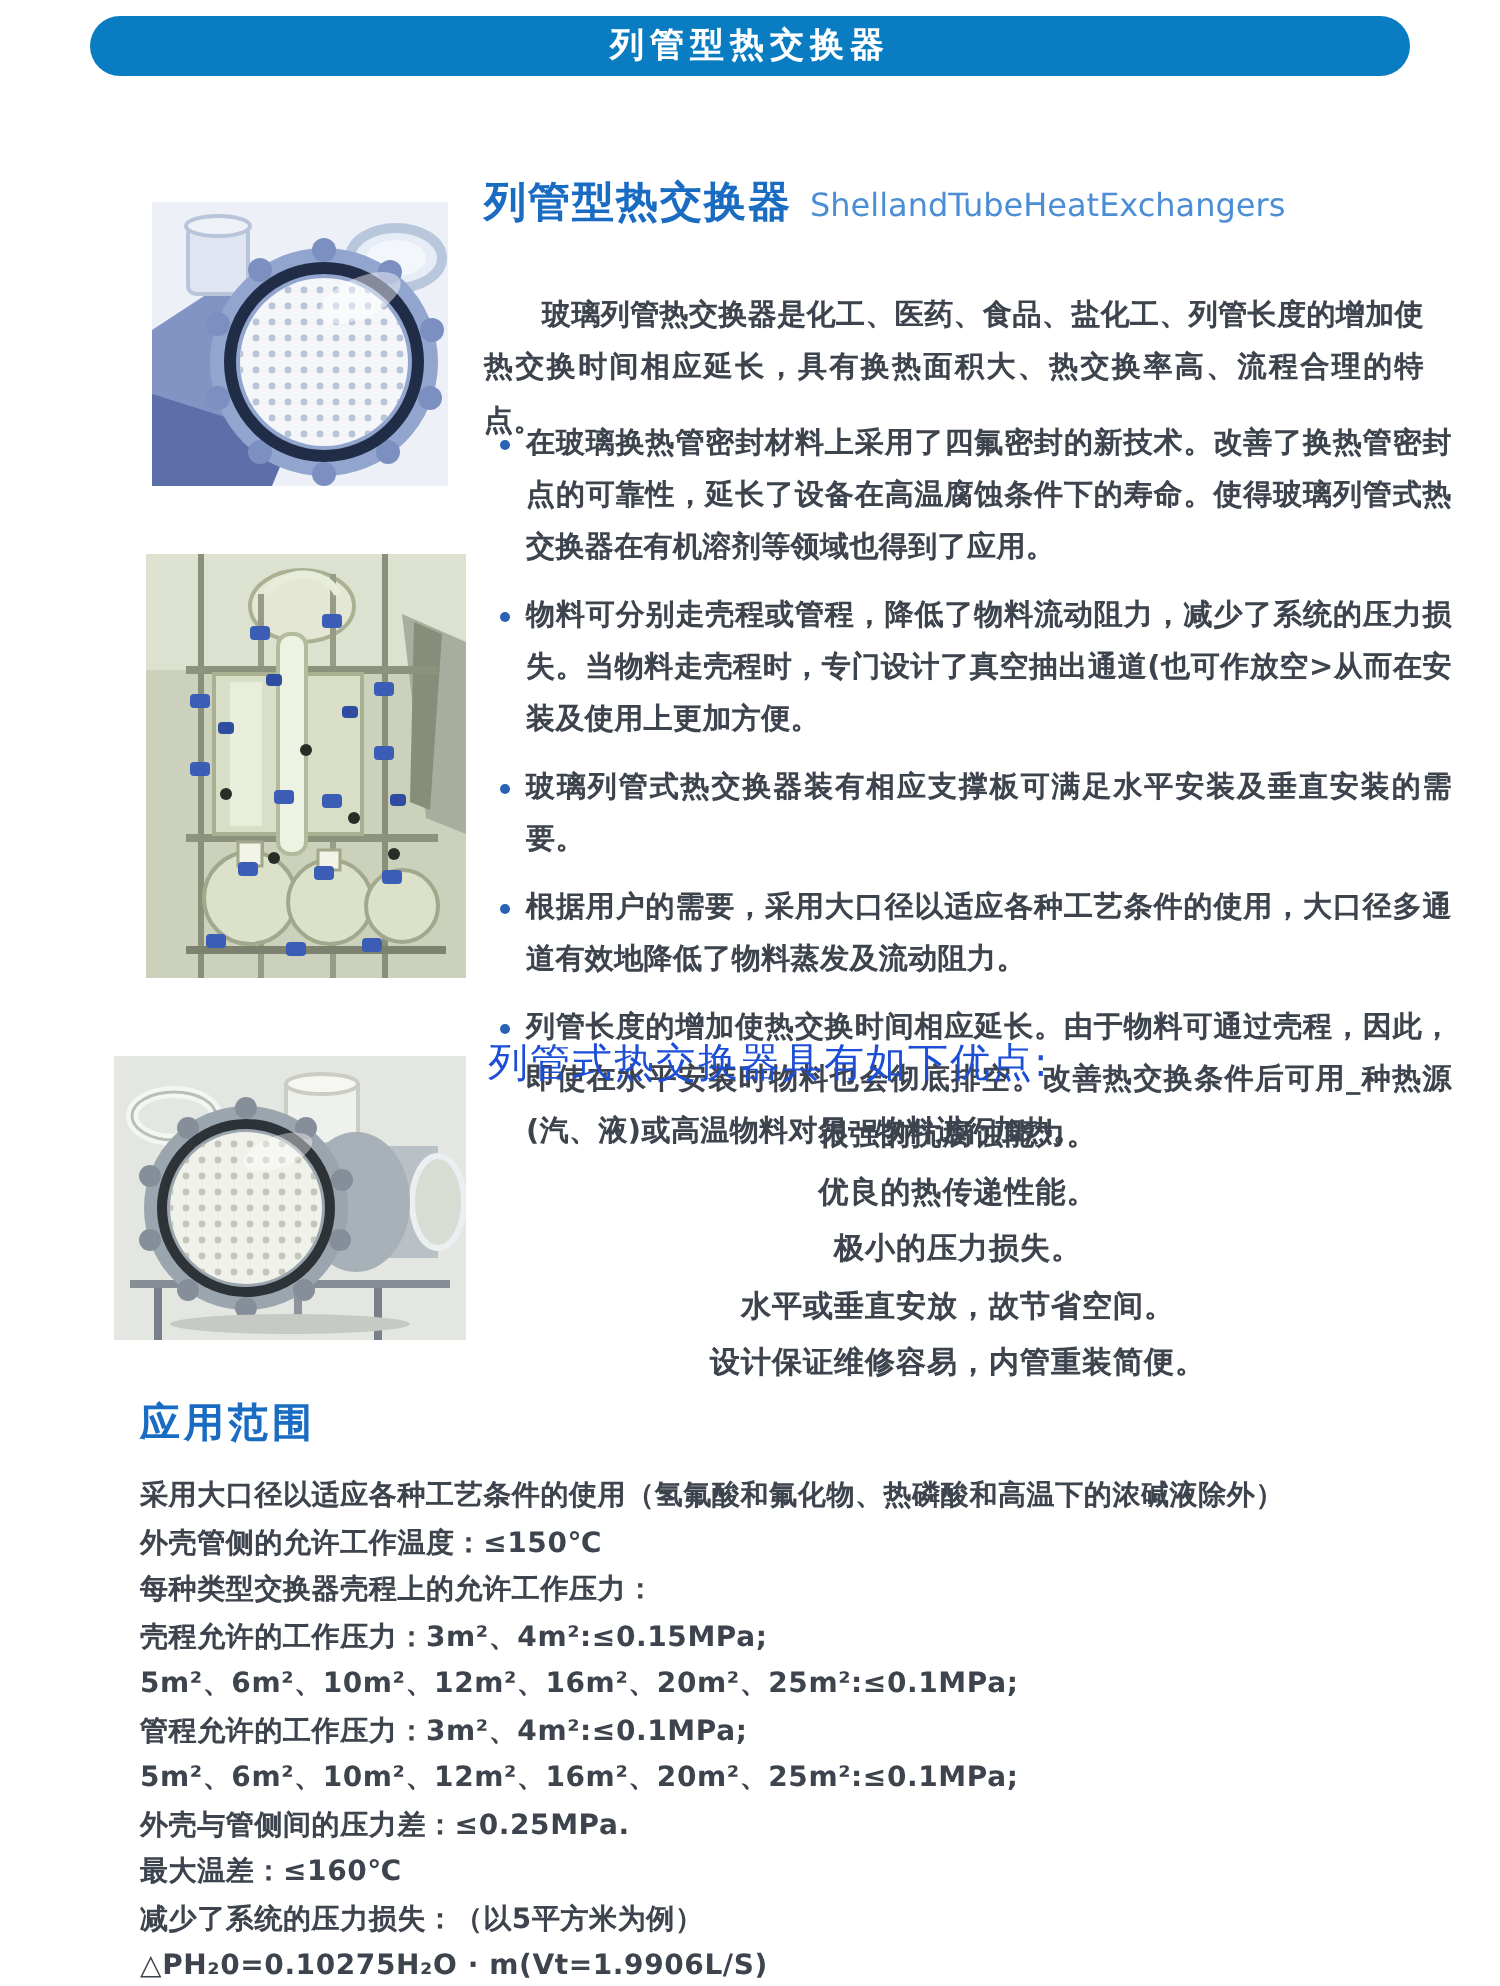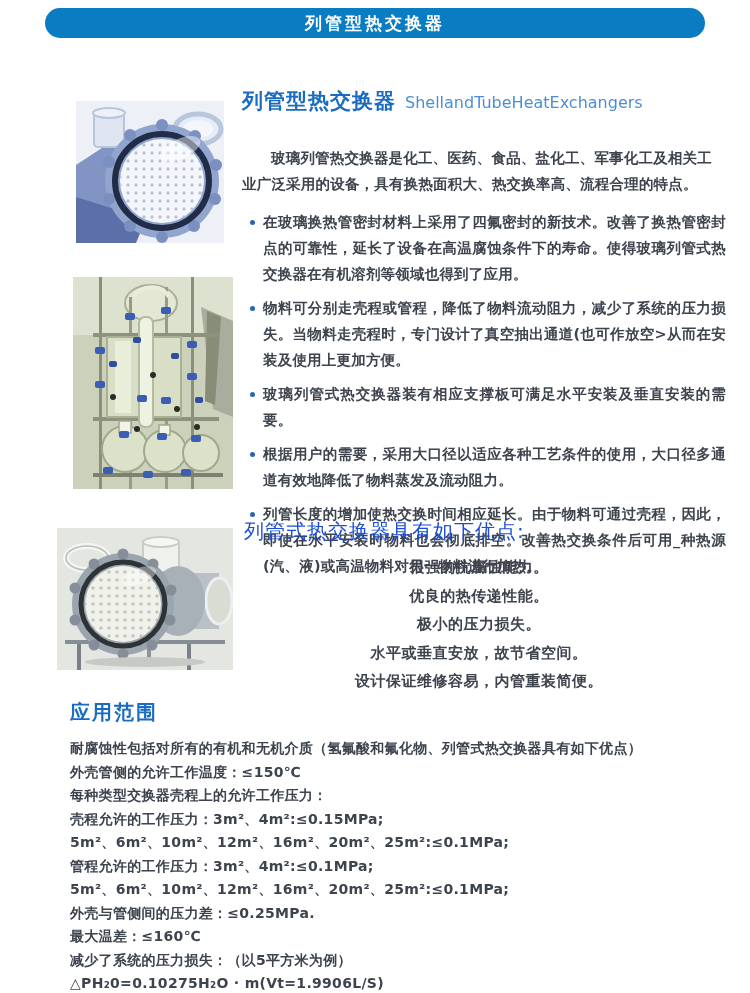--- a/index.html
+++ b/index.html
@@ -192,21 +192,21 @@
     <ellipse cx="82" cy="48" rx="18" ry="8" fill="#ffffff" opacity="0.4" transform="rotate(-20 82 48)"></ellipse>
     <ellipse cx="88" cy="134" rx="60" ry="5" fill="#c6c9c4"></ellipse>
   </svg>
 </div>
 
 <div class="title-row">
   <span class="title-zh">列管型热交换器</span>
   <span class="title-en">ShellandTubeHeatExchangers</span>
 </div>
 
-<p class="intro">玻璃列管热交换器是化工、医药、食品、盐化工、军事化工及相关工业广泛采用的设备，具有换热面积大、热交换率高、流程合理的特点。</p>
+<p class="intro">玻璃列管热交换器是化工、医药、食品、盐化工、列管长度的增加使热交换时间相应延长，具有换热面积大、热交换率高、流程合理的特点。</p>
 
 <ul class="bullets">
   <li><span class="dot"></span><span>在玻璃换热管密封材料上采用了四氟密封的新技术。改善了换热管密封点的可靠性，延长了设备在高温腐蚀条件下的寿命。使得玻璃列管式热交换器在有机溶剂等领域也得到了应用。</span></li>
   <li><span class="dot"></span><span>物料可分别走壳程或管程，降低了物料流动阻力，减少了系统的压力损失。当物料走壳程时，专门设计了真空抽出通道(也可作放空&gt;从而在安装及使用上更加方便。</span></li>
   <li><span class="dot"></span><span>玻璃列管式热交换器装有相应支撑板可满足水平安装及垂直安装的需要。</span></li>
   <li><span class="dot"></span><span>根据用户的需要，采用大口径以适应各种工艺条件的使用，大口径多通道有效地降低了物料蒸发及流动阻力。</span></li>
   <li><span class="dot"></span><span>列管长度的增加使热交换时间相应延长。由于物料可通过壳程，因此，即使在水平安装时物料也会彻底排空。改善热交换条件后可用_种热源(汽、液)或高温物料对另一物料进行加热。</span></li>
 </ul>
 
 <div class="advantages">
@@ -216,21 +216,21 @@
     <li>优良的热传递性能。</li>
     <li>极小的压力损失。</li>
     <li>水平或垂直安放，故节省空间。</li>
     <li>设计保证维修容易，内管重装简便。</li>
   </ul>
 </div>
 
 <div class="application">
   <h2 class="app-title">应用范围</h2>
   <ul class="app-lines">
-    <li>耐腐蚀性包括对所有的有机和无机介质（氢氟酸和氟化物、列管式热交换器具有如下优点）</li>
+    <li>采用大口径以适应各种工艺条件的使用（氢氟酸和氟化物、热磷酸和高温下的浓碱液除外）</li>
     <li>外壳管侧的允许工作温度：≤150℃</li>
     <li>每种类型交换器壳程上的允许工作压力：</li>
     <li>壳程允许的工作压力：3m²、4m²:≤0.15MPa;</li>
     <li>5m²、6m²、10m²、12m²、16m²、20m²、25m²:≤0.1MPa;</li>
     <li>管程允许的工作压力：3m²、4m²:≤0.1MPa;</li>
     <li>5m²、6m²、10m²、12m²、16m²、20m²、25m²:≤0.1MPa;</li>
     <li>外壳与管侧间的压力差：≤0.25MPa.</li>
     <li>最大温差：≤160℃</li>
     <li>减少了系统的压力损失：（以5平方米为例）</li>
     <li>△PH₂0=0.10275H₂O · m(Vt=1.9906L/S)</li>

